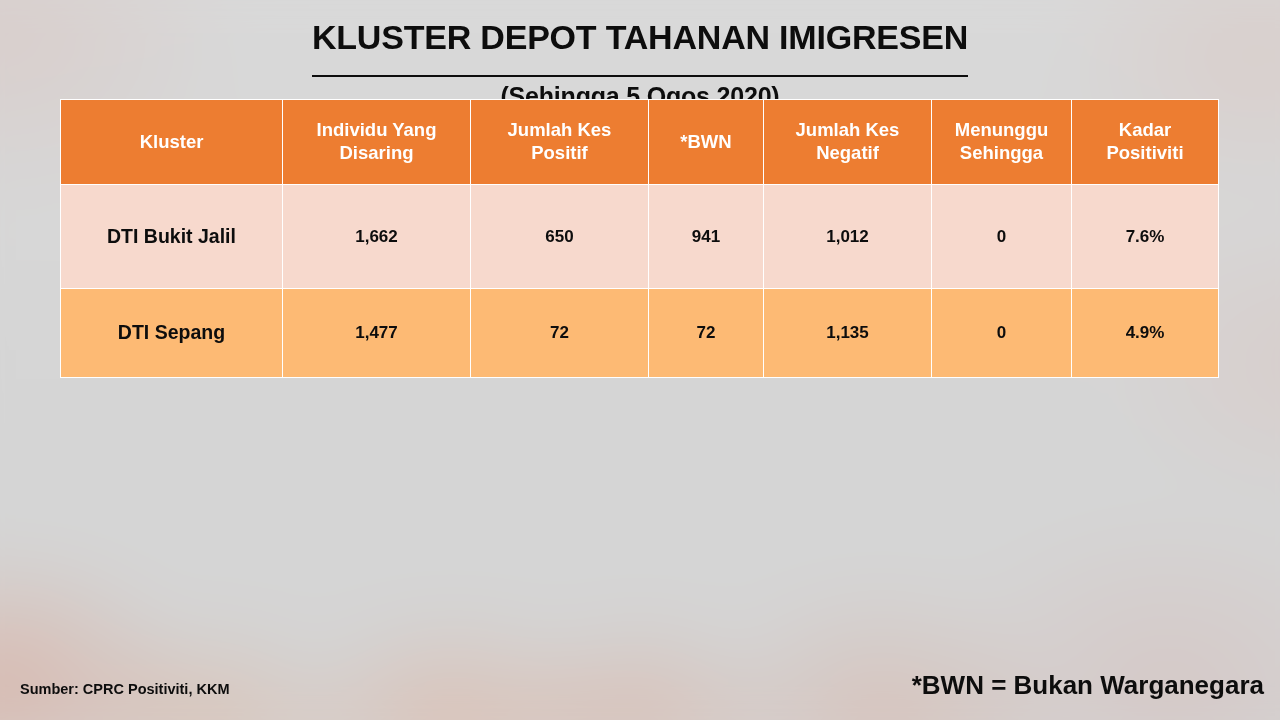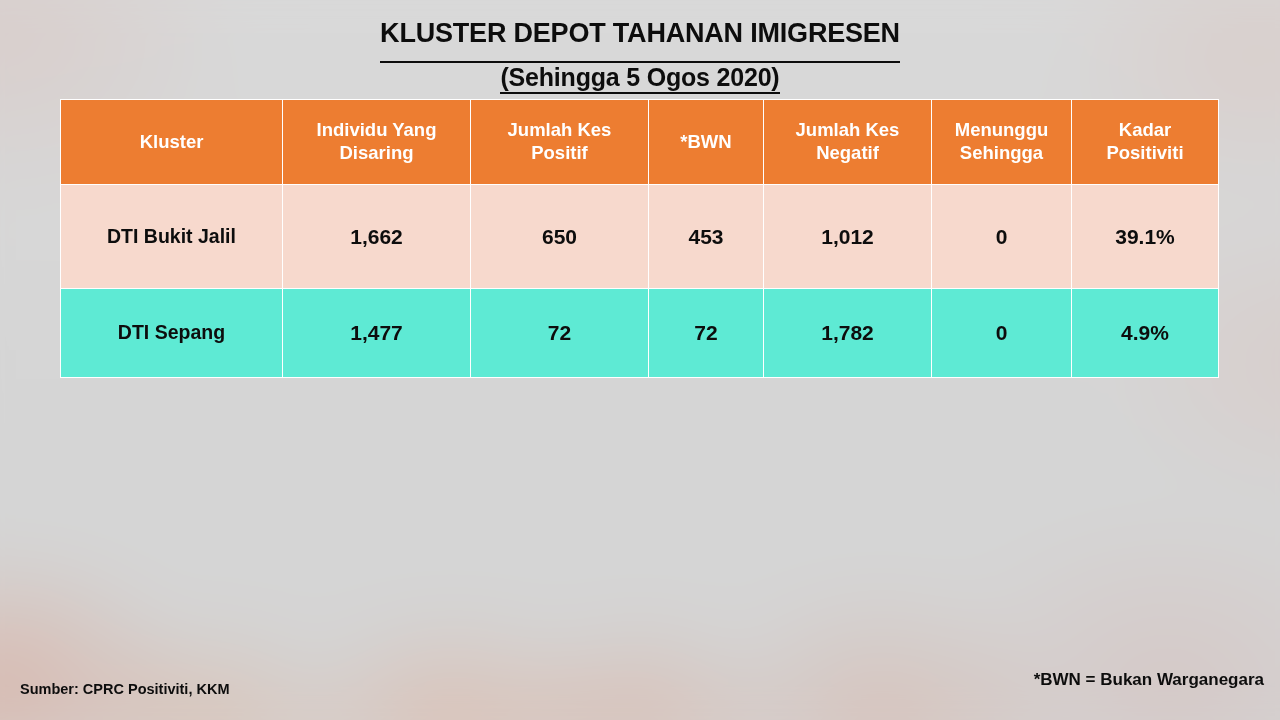--- a/index.html
+++ b/index.html
@@ -43,28 +43,29 @@
   #title-block {
     position: absolute;
     left: 0;
     top: 18px;
     width: 1280px;
     text-align: center;
     line-height: 1.12;
   }
   #title-block .title-line {
     display: inline-block;
-    font-size: 27px;
+    font-size: 34px;
     font-weight: bold;
     color: #0d0d0d;
     letter-spacing: -0.2px;
     border-bottom: 2px solid #0d0d0d;
-    padding-bottom: 13px;
+    padding-bottom: 19px;
   }
   #title-block .subtitle-wrap {
+    margin-top: 5px;
   }
   #title-block .subtitle-line {
     display: inline-block;
     font-size: 25px;
     font-weight: bold;
     color: #0d0d0d;
     letter-spacing: -0.2px;
     border-bottom: 2px solid #0d0d0d;
     padding-bottom: 1px;
   }
@@ -88,25 +89,25 @@
   #data-table thead th {
     background: #ED7D31;
     color: #ffffff;
     font-size: 18.5px;
     font-weight: bold;
     height: 84px;
     line-height: 1.22;
   }
   #data-table tbody td {
     color: #0d0d0d;
-    font-size: 21px;
+    font-size: 17px;
     font-weight: bold;
   }
   #data-table tbody tr.row-odd td  { background: #F7D9CD; }
-  #data-table tbody tr.row-even td { background: #5eead4; }
+  #data-table tbody tr.row-even td { background: #fdba74; }
   #data-table tbody td.cluster-cell {
     font-size: 19.5px;
     line-height: 1.22;
   }
   #data-table tbody tr.r1 td { height: 103px; }
   #data-table tbody tr.r2 td { height: 88px; }
   #data-table tbody tr.r3 td { height: 123px; }
   #data-table tbody tr.r4 td { height: 123px; }
 
   
@@ -115,21 +116,21 @@
     left: 20px;
     top: 681px;
     font-size: 14.5px;
     font-weight: bold;
     color: #0d0d0d;
   }
   #bwn-note {
     position: absolute;
     right: 16px;
     top: 670px;
-    font-size: 17px;
+    font-size: 26px;
     font-weight: bold;
     color: #0d0d0d;
     text-align: right;
   }
 </style>
 </head>
 <body>
 
 <div id="bg-photo"></div>
 <div id="bg-veil"></div>
@@ -158,31 +159,31 @@
       <th>Jumlah Kes Negatif</th>
       <th>Menunggu Sehingga</th>
       <th>Kadar Positiviti</th>
     </tr>
   </thead>
   <tbody>
     <tr class="row-odd r1">
       <td class="cluster-cell">DTI Bukit Jalil</td>
       <td>1,662</td>
       <td>650</td>
-      <td>453</td>
+      <td>941</td>
       <td>1,012</td>
       <td>0</td>
-      <td>39.1%</td>
+      <td>7.6%</td>
     </tr>
     <tr class="row-even r2">
       <td class="cluster-cell">DTI Sepang</td>
       <td>1,477</td>
       <td>72</td>
       <td>72</td>
-      <td>1,782</td>
+      <td>1,135</td>
       <td>0</td>
       <td>4.9%</td>
     </tr>
   </tbody>
 </table>
 
 <div id="source-note">Sumber: CPRC Positiviti, KKM</div>
 <div id="bwn-note">*BWN = Bukan Warganegara</div>
 
 </body></html>

